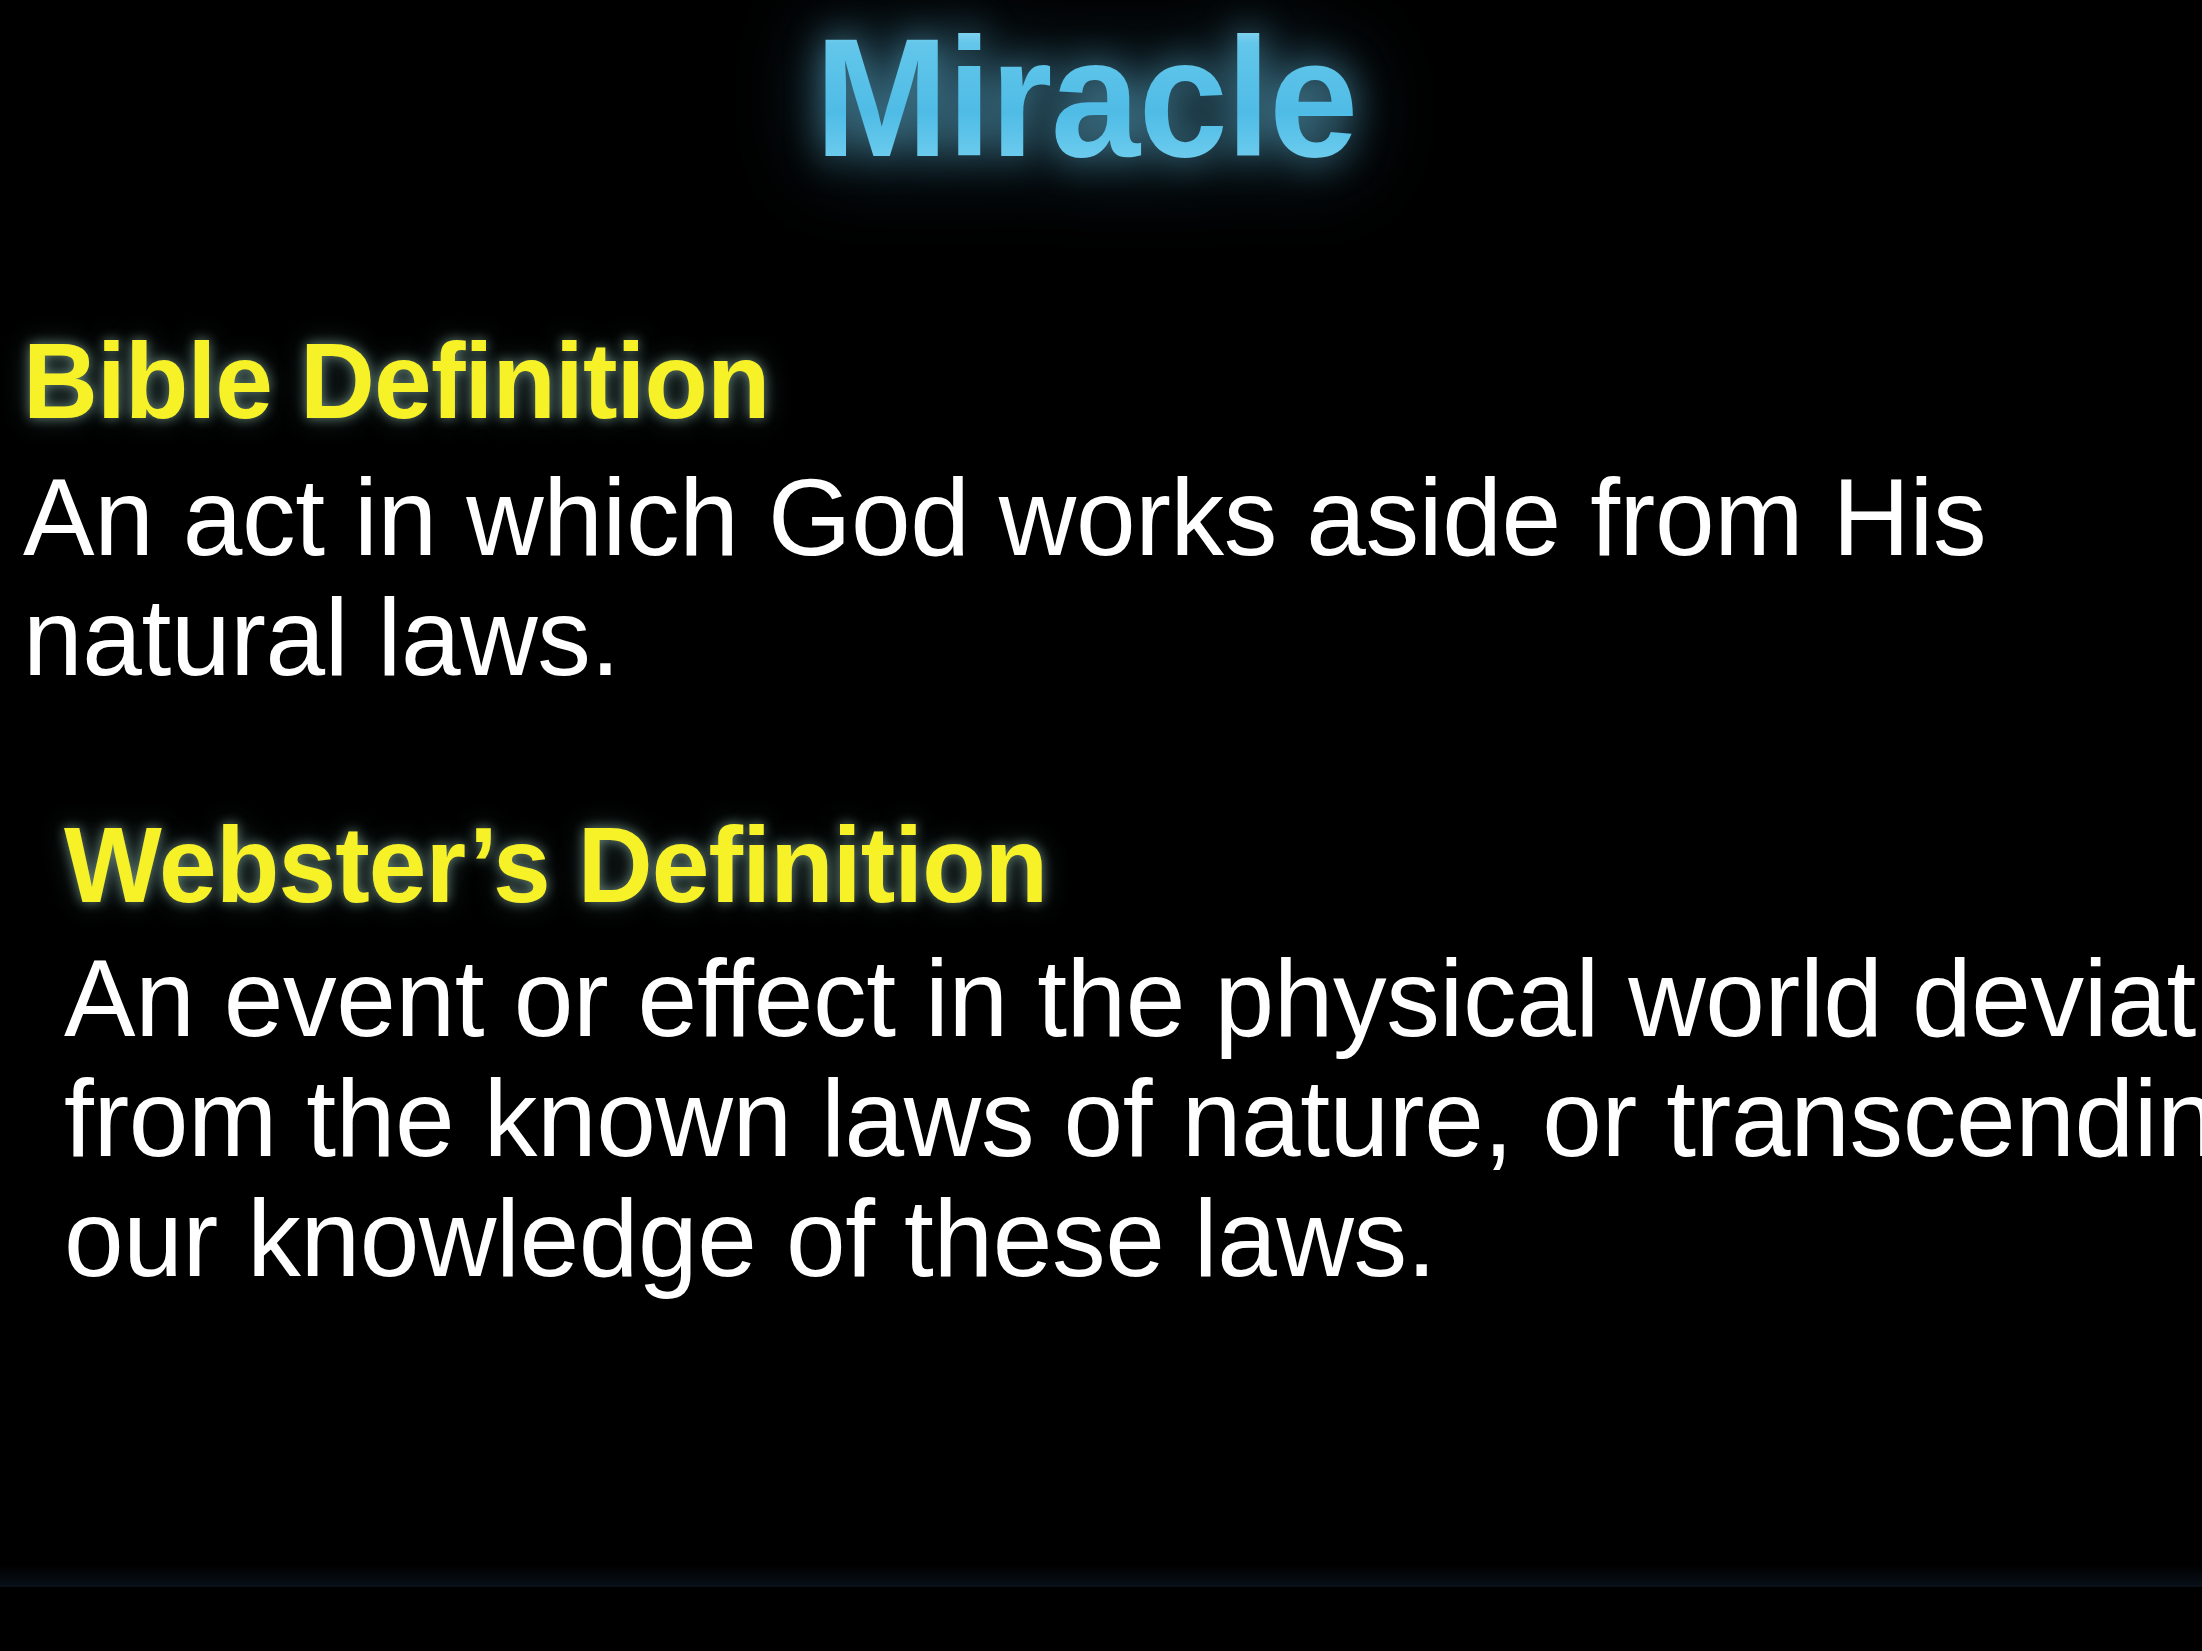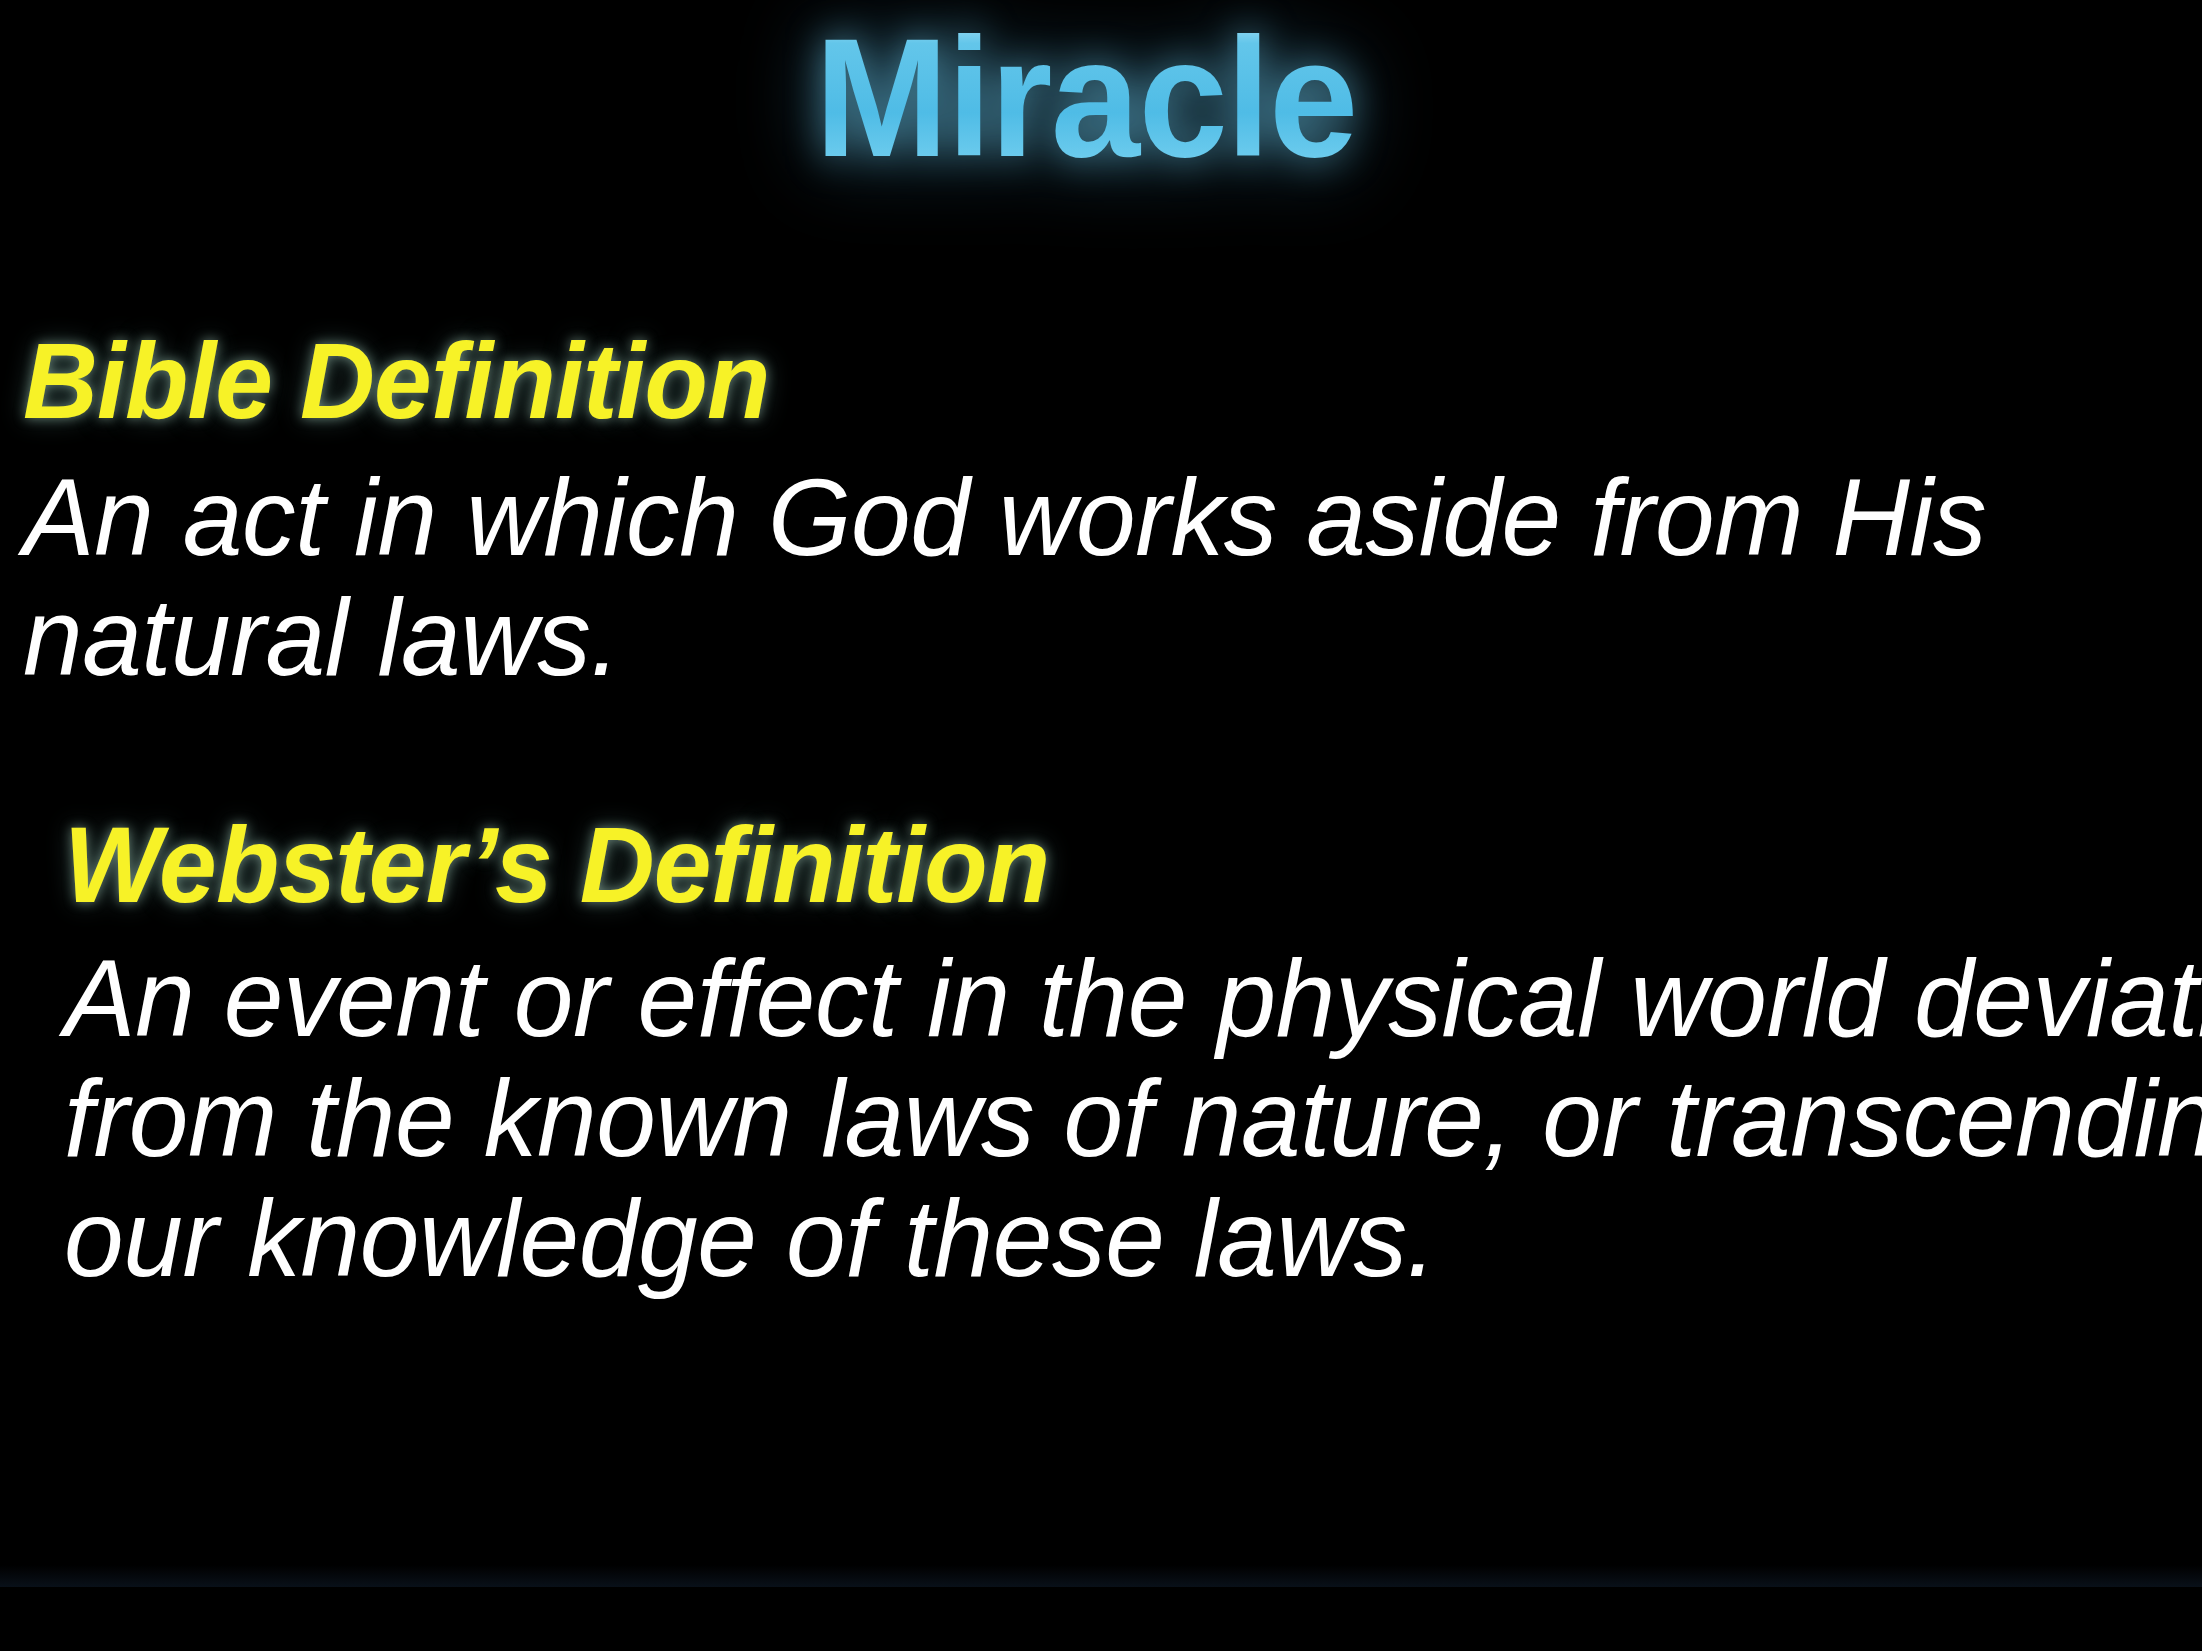--- a/index.html
+++ b/index.html
@@ -70,21 +70,21 @@
   }
 
   
   .content {
     position: absolute;
     left: 23px;
     top: 327px;
     width: 2151px;
   }
 
-  .block { margin: 0; font-style: italic; }
+  .block { margin: 0; }
   .block + .block { margin-top: 114px; margin-left: 41px; }
 
   .heading {
     margin: 0 0 5.2px 0;
     font-family: "Liberation Sans Narrow", "Liberation Sans", sans-serif;
     font-weight: bold;
     font-size: 108px;
     line-height: 1.0;
     letter-spacing: -0.9px;
     transform: scaleX(0.96);

